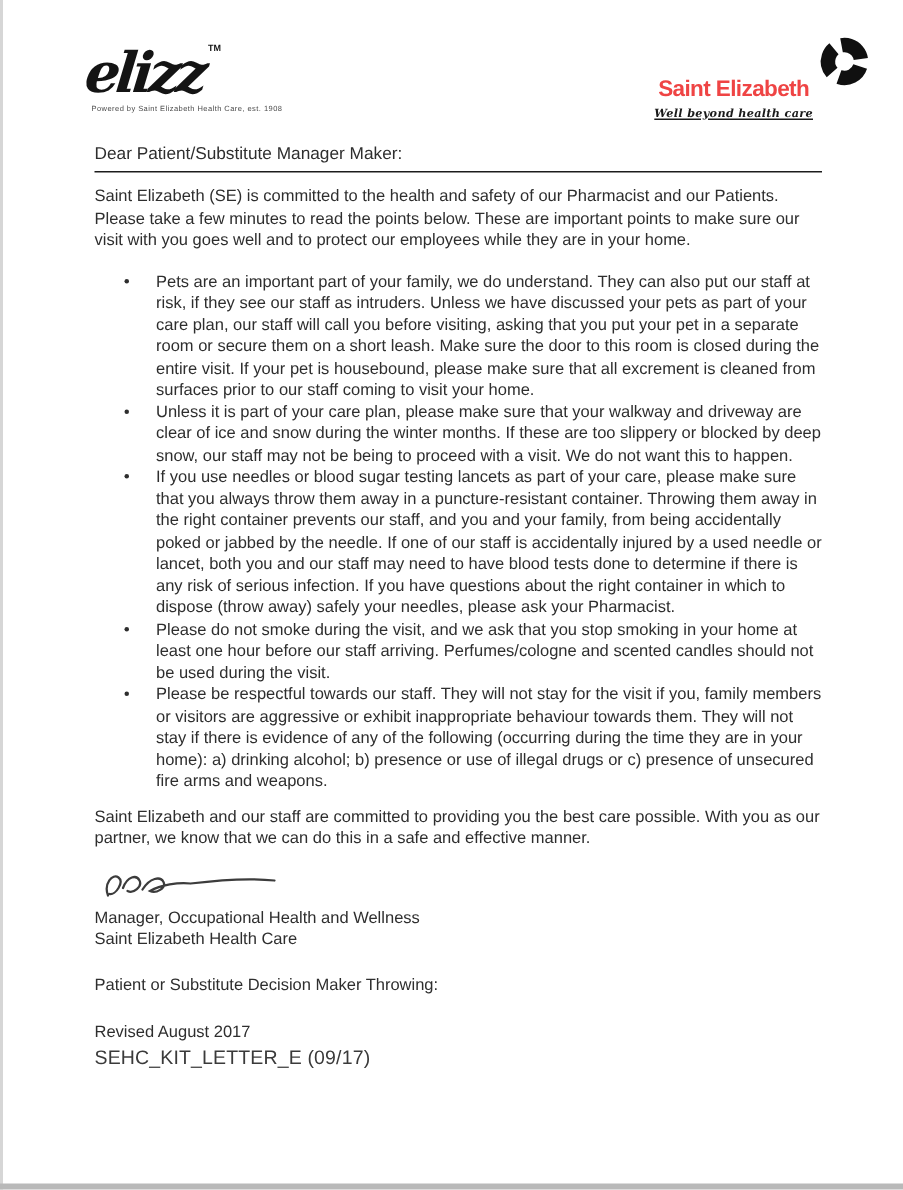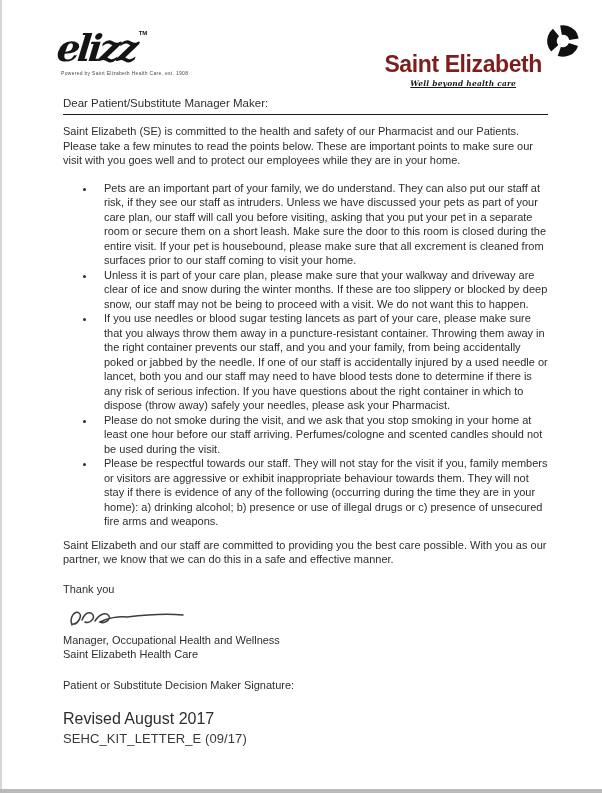--- a/index.html
+++ b/index.html
@@ -28,21 +28,21 @@
     font-style:italic;font-weight:bold;
     font-size:37px;letter-spacing:-3px;color:#141414;
     transform:skewX(-6deg);display:inline-block;line-height:1;
   }
   .elizz-tm{font-size:6px;vertical-align:top;color:#141414;font-weight:bold;margin-left:3px;}
   .elizz-tagline{
     font-size:5px;color:#4a4a4a;letter-spacing:.3px;margin-top:3px;margin-left:4px;white-space:nowrap;
   }
   .se-block{position:absolute;top:36px;right:-34px;display:flex;align-items:flex-start;}
   .se-text{display:flex;flex-direction:column;align-items:center;margin-top:16px;}
-  .se-wordmark{font-size:23px;font-weight:bold;color:#7f1d1d;letter-spacing:-.4px;line-height:1.1;}
+  .se-wordmark{font-size:15px;font-weight:bold;color:#ef4444;letter-spacing:-.4px;line-height:1.1;}
   .se-tagline{
     font-family:"DejaVu Serif",serif;font-style:italic;font-weight:bold;
     font-size:7.5px;color:#1a1a1a;margin-top:2px;letter-spacing:.2px;text-decoration:underline;
   }
   .se-icon{margin-left:2px;margin-top:-14px;}
 
   
   .greeting{font-size:11.5px;margin:0;}
   .rule{border:none;border-top:1.6px solid #1c1c1c;margin:5px 0 0 0;}
   p.body-p{font-size:11px;line-height:14.5px;margin:9px 0 0 0;}
@@ -50,21 +50,21 @@
     margin:13px 0 0 0;padding:0 0 0 33px;
     font-size:11px;line-height:14.5px;
   }
   ul.points li{margin:0;padding-left:8px;}
   .thanks{font-size:11px;margin:16px 0 0 0;}
   .sig-svg{display:block;margin:10px 0 0 2px;}
   .sig-block{font-size:11px;line-height:14.5px;margin:2px 0 0 0;}
   .sig-label{font-size:11px;margin:17px 0 0 0;}
   .sig-line{font-size:11px;margin:1px 0 0 0;letter-spacing:0;color:#3a3a3a;white-space:nowrap;}
   .footer{margin-top:19px;}
-  .revised{font-size:16px;margin:0;}
+  .revised{font-size:11px;margin:0;}
   .doc-code{font-size:13px;color:#3a3a3a;margin:3px 0 0 0;letter-spacing:.1px;}
 </style>
 </head>
 <body>
 
 <div class="page">
   <div class="edge-left"></div>
 
   <div class="header">
     <div class="elizz">
@@ -97,32 +97,31 @@
   <ul class="points">
     <li>Pets are an important part of your family, we do understand.  They can also put our staff at risk, if they see our staff as intruders.  Unless we have discussed your pets as part of your care plan, our staff will call you before visiting, asking that you put your pet in a separate room or secure them on a short leash. Make sure the door to this room is closed during the entire visit.  If your pet is housebound, please make sure that all excrement is cleaned from surfaces prior to our staff coming to visit your home.</li>
     <li>Unless it is part of your care plan, please make sure that your walkway and driveway are clear of ice and snow during the winter months.  If these are too slippery or blocked by deep snow, our staff may not be being to proceed with a visit.  We do not want this to happen.</li>
     <li>If you use needles or blood sugar testing lancets as part of your care, please make sure that you always throw them away in a puncture-resistant container.  Throwing them away in the right container prevents our staff, and you and your family, from being accidentally poked or jabbed by the needle.  If one of our staff is accidentally injured by a used needle or lancet, both you and our staff may need to have blood tests done to determine if  there is any risk of serious infection. If you have questions about the right container in which to dispose (throw away) safely your needles, please ask your Pharmacist.</li>
     <li>Please do not smoke during the visit, and we ask that you stop smoking in your home at least one hour before our staff arriving.  Perfumes/cologne and scented candles should not be used during the visit.</li>
     <li>Please be respectful towards our staff. They will not stay for the visit if you, family members or visitors are aggressive or exhibit inappropriate behaviour towards them. They will not stay if there is evidence of any of the following (occurring during the time they are in your home): a) drinking alcohol; b) presence or use of illegal drugs or c) presence of unsecured fire arms and weapons.</li>
   </ul>
 
   <p class="body-p">Saint Elizabeth and our staff are committed to providing you the best care possible. With you as our partner, we know that we can do this in a safe and effective manner.</p>
 
-  <p class="thanks">Thank you</p>
 
   <svg class="sig-svg" width="130" height="26" viewBox="0 0 130 26">
     <path d="M7 20 C4 12 10 5 14 8 C18 11 12 20 8 19 M17 15 C20 7 26 6 28 10 C30 14 24 19 20 17 M30 16 C35 8 42 7 44 11 C46 15 39 19 35 17 C42 13 54 11 62 12 C78 10 100 8 118 10" fill="none" stroke="#3c3c3c" stroke-width="1.5" stroke-linecap="round"></path>
   </svg>
 
   <div class="sig-block">
     <div>Manager, Occupational Health and Wellness</div>
     <div>Saint Elizabeth Health Care</div>
   </div>
 
-  <p class="sig-label">Patient or Substitute Decision Maker Signature:</p>
+  <p class="sig-label">Patient or Substitute Decision Maker Throwing:</p>
 
   <div class="footer">
     <p class="revised">Revised August 2017</p>
     <p class="doc-code">SEHC_KIT_LETTER_E (09/17)</p>
   </div>
 
   <div class="edge-bottom"></div>
 </div>
 
 </body></html>

